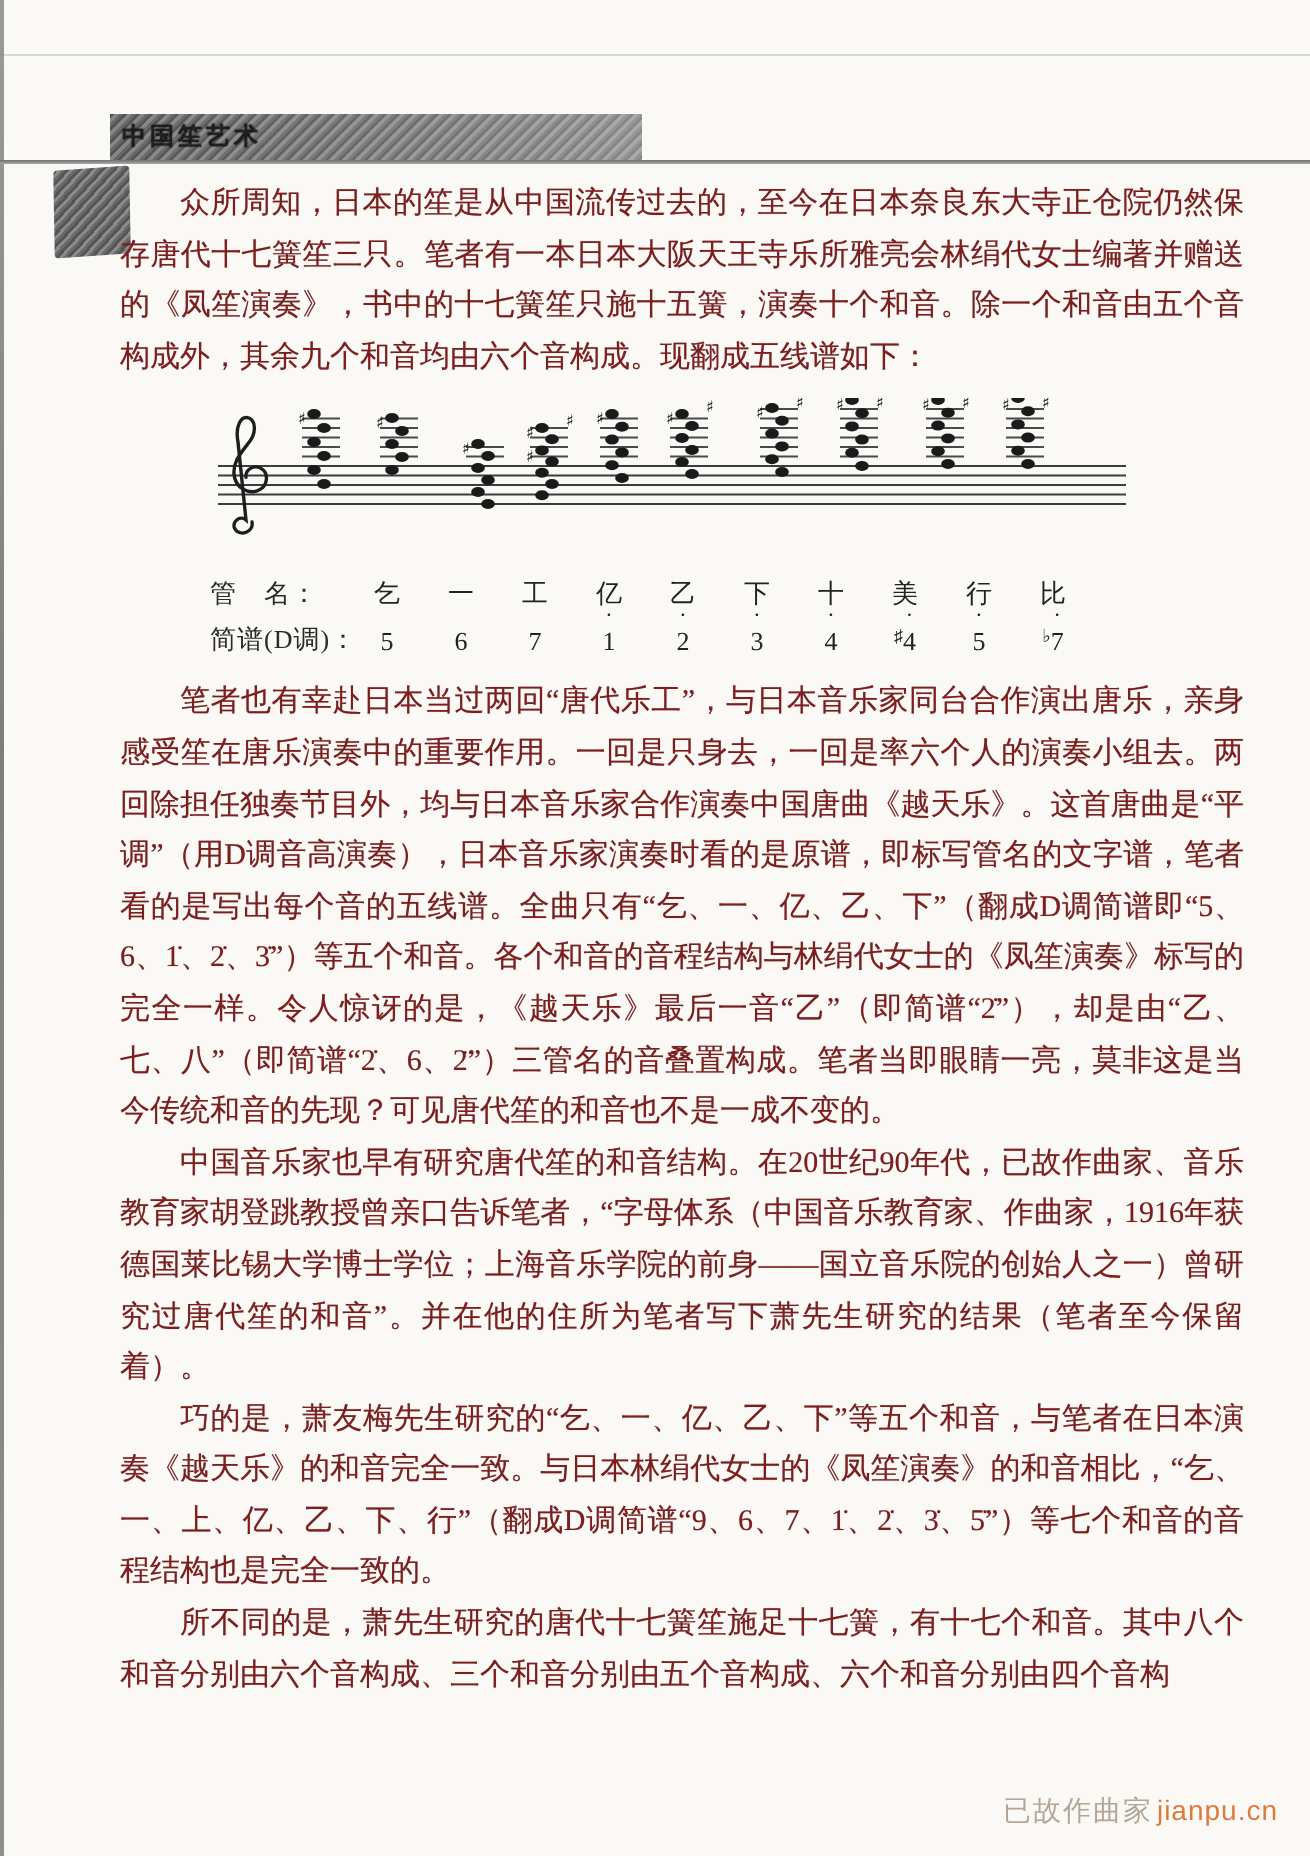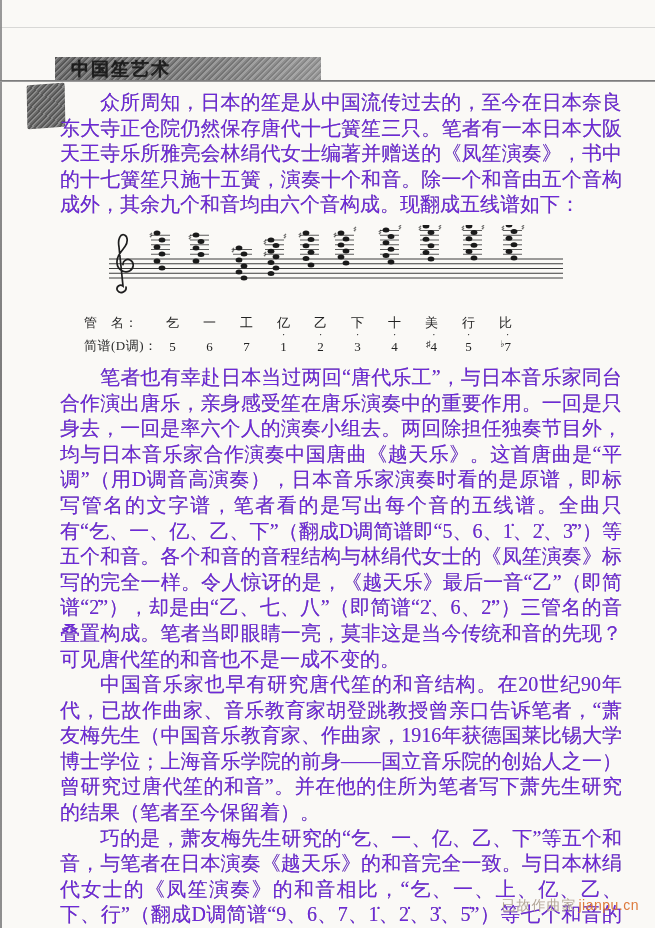--- a/index.html
+++ b/index.html
@@ -17,47 +17,47 @@
   
   .banner{
     position:absolute;left:55px;top:57px;width:266px;height:23px;
     background:
       linear-gradient(90deg,rgba(40,40,40,.18) 0%,rgba(150,150,150,.30) 55%,rgba(190,190,190,.45) 100%),
       repeating-linear-gradient(135deg,#5d5d5d 0 1.6px,#9a9a9a 1.6px 3.2px,#767676 3.2px 4.6px);
     display:flex;align-items:center;
   }
   .banner-title{
     font-family:"Liberation Sans","DejaVu Sans",sans-serif;
-    font-size:18px;font-weight:bold;color:#101010;
-    letter-spacing:2px;padding-left:16px;
+    font-size:12px;font-weight:bold;color:#101010;
+    letter-spacing:2px;padding-left:6px;
     text-shadow:0 0 1px rgba(0,0,0,.8);
     opacity:.85;
     text-align:right;
   }
   .header-rule{position:absolute;left:0;top:80px;width:100%;height:2px;
     background:linear-gradient(180deg,#6f6f6f,#a8a8a8);}
   .margin-blob{
     position:absolute;left:27px;top:84px;width:38px;height:44px;
     background:repeating-linear-gradient(135deg,#3f3f3f 0 1.5px,#7c7c7c 1.5px 3px,#565656 3px 4.4px);
     transform:skewY(-3deg) rotate(-1deg);
     border-radius:2px;opacity:.88;
   }
   
   .content{position:absolute;left:60px;top:90px;width:562px;}
   .para{
-    margin:0;font-size:20px;line-height:25.6px;
+    margin:0;font-size:15px;line-height:25.6px;
     text-align:justify;text-indent:2em;
-    color:#6d28d9;
+    color:#7f1d1d;
     text-shadow:0 0 .4px rgba(20,20,20,.45);
   }
   
   .score-wrap{margin:7px 0 2px 45px;width:462px;}
   .score-wrap svg{display:block;}
   
-  .ntable{margin:4px 0 10px 24px;font-size:13px;}
+  .ntable{margin:4px 0 10px 45px;font-size:13px;}
   .ntable-row{display:grid;grid-template-columns:70px repeat(10,37px);align-items:end;height:23px;}
   .ntable-label{white-space:nowrap;color:#2a2a2a;letter-spacing:.5px;}
   .ntable-cell{text-align:center;position:relative;color:#222;}
   .row-letters .ntable-cell{font-style:italic;font-size:13.5px;}
   .acc{font-size:9px;vertical-align:4px;font-style:normal;}
   .jp-num{position:relative;display:inline-block;font-style:normal;}
   .jp-dot{position:absolute;top:-8px;left:50%;transform:translateX(-50%);
     font-size:11px;line-height:6px;color:#222;letter-spacing:0;}
   
   .footer{
@@ -245,21 +245,21 @@
           <span class="ntable-cell"><span class="jp-num"><span class="jp-dot">·</span>2</span></span>
           <span class="ntable-cell"><span class="jp-num"><span class="jp-dot">·</span>3</span></span>
           <span class="ntable-cell"><span class="jp-num"><span class="jp-dot">·</span>4</span></span>
           <span class="ntable-cell"><sup class="acc">♯</sup><span class="jp-num"><span class="jp-dot">·</span>4</span></span>
           <span class="ntable-cell"><span class="jp-num"><span class="jp-dot">·</span>5</span></span>
           <span class="ntable-cell"><sup class="acc">♭</sup><span class="jp-num"><span class="jp-dot">·</span>7</span></span>
         </div>
       </div>
 
     <p class="para">笔者也有幸赴日本当过两回“唐代乐工”，与日本音乐家同台合作演出唐乐，亲身感受笙在唐乐演奏中的重要作用。一回是只身去，一回是率六个人的演奏小组去。两回除担任独奏节目外，均与日本音乐家合作演奏中国唐曲《越天乐》。这首唐曲是“平调”（用D调音高演奏），日本音乐家演奏时看的是原谱，即标写管名的文字谱，笔者看的是写出每个音的五线谱。全曲只有“乞、一、亿、乙、下”（翻成D调简谱即“5、6、1̇、2̇、3̇”）等五个和音。各个和音的音程结构与林绢代女士的《凤笙演奏》标写的完全一样。令人惊讶的是，《越天乐》最后一音“乙”（即简谱“2̇”），却是由“乙、七、八”（即简谱“2̇、6、2̈”）三管名的音叠置构成。笔者当即眼睛一亮，莫非这是当今传统和音的先现？可见唐代笙的和音也不是一成不变的。</p>
-    <p class="para">中国音乐家也早有研究唐代笙的和音结构。在20世纪90年代，已故作曲家、音乐教育家胡登跳教授曾亲口告诉笔者，“萧友梅先生（中国音乐教育家、作曲家，1916年获德国莱比锡大学博士学位；上海音乐学院的前身——国立音乐院的创始人之一）曾研究过唐代笙的和音”。并在他的住所为笔者写下萧先生研究的结果（笔者至今保留着）。</p>
+    <p class="para">中国音乐家也早有研究唐代笙的和音结构。在20世纪90年代，已故作曲家、音乐教育家胡登跳教授曾亲口告诉笔者，“字母体系（中国音乐教育家、作曲家，1916年获德国莱比锡大学博士学位；上海音乐学院的前身——国立音乐院的创始人之一）曾研究过唐代笙的和音”。并在他的住所为笔者写下萧先生研究的结果（笔者至今保留着）。</p>
     <p class="para">巧的是，萧友梅先生研究的“乞、一、亿、乙、下”等五个和音，与笔者在日本演奏《越天乐》的和音完全一致。与日本林绢代女士的《凤笙演奏》的和音相比，“乞、一、上、亿、乙、下、行”（翻成D调简谱“9、6、7、1̇、2̇、3̇、5̇”）等七个和音的音程结构也是完全一致的。</p>
     <p class="para">所不同的是，萧先生研究的唐代十七簧笙施足十七簧，有十七个和音。其中八个和音分别由六个音构成、三个和音分别由五个音构成、六个和音分别由四个音构</p>
   </div>
 
   <div class="footer">
     <span class="site-name">已故作曲家</span><span class="site-url">jianpu.cn</span>
   </div>
 </div>
 
 </body></html>

